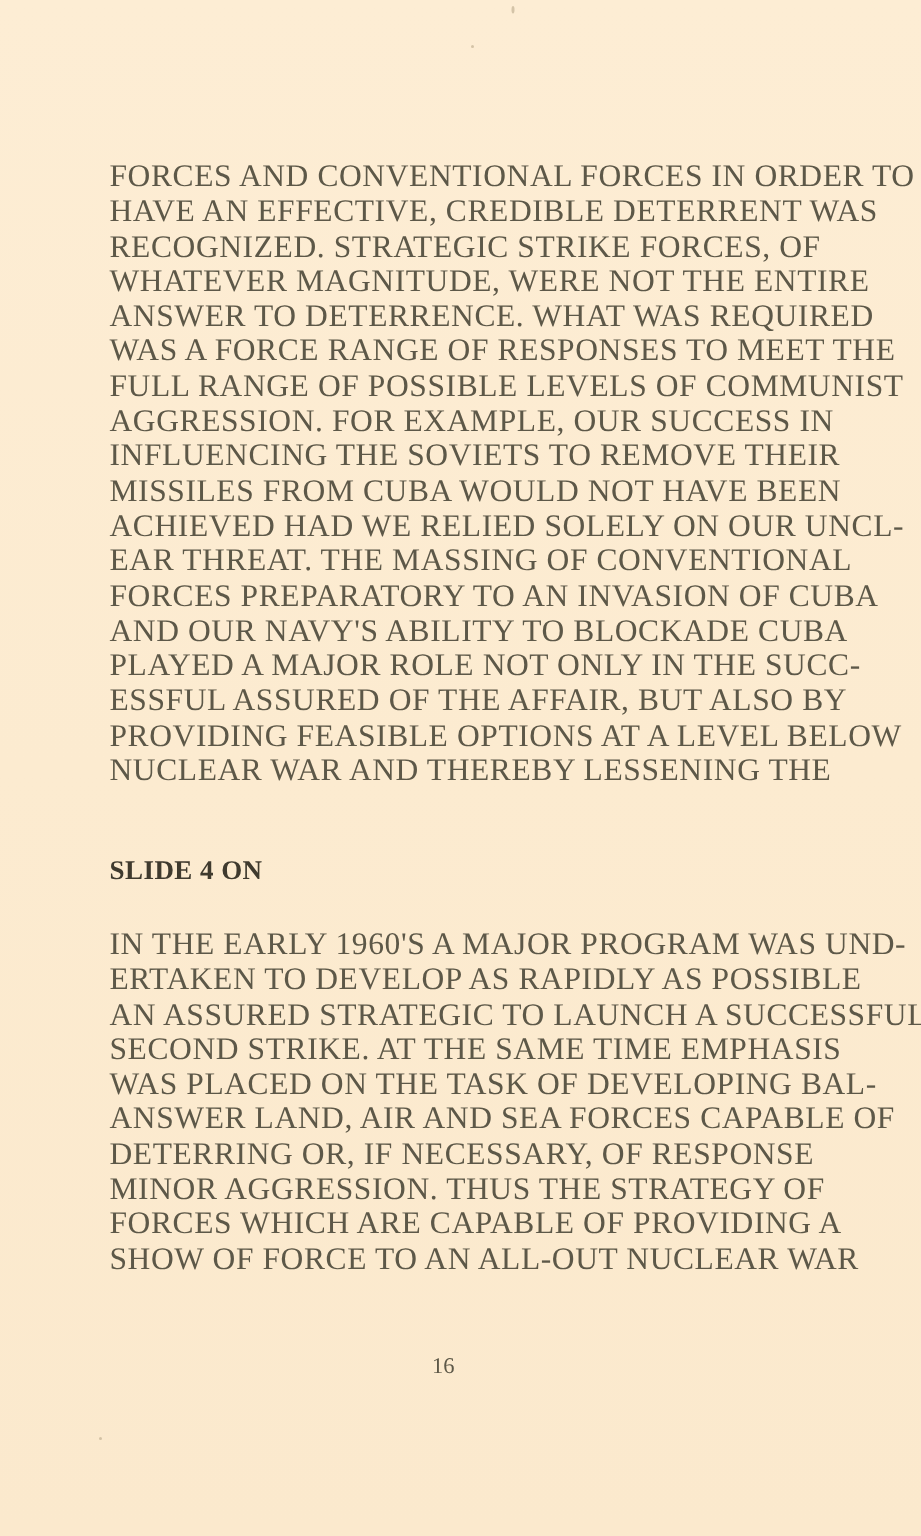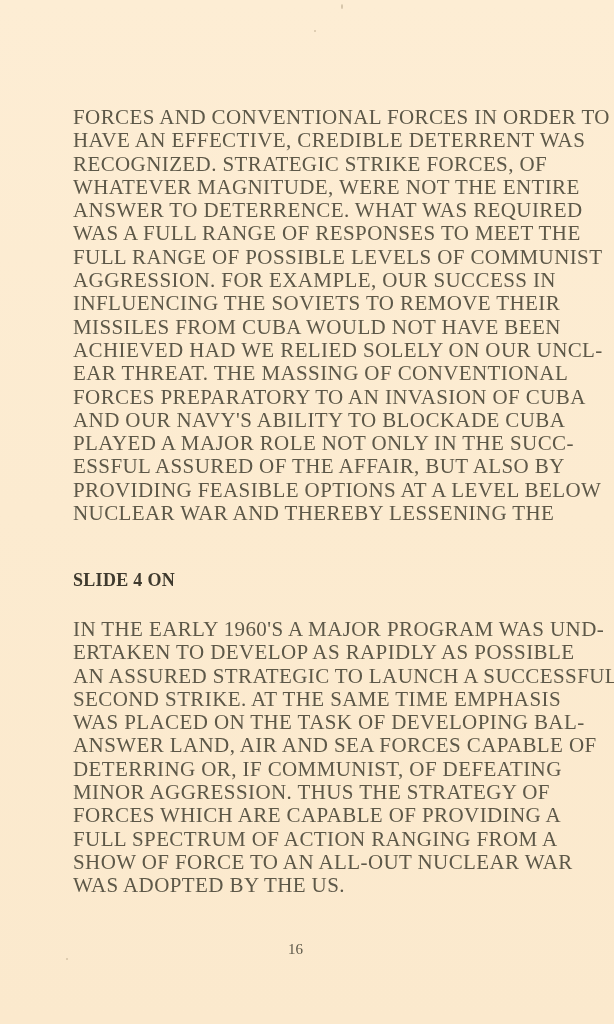--- a/index.html
+++ b/index.html
@@ -46,21 +46,21 @@
       left: 73px;
       top: 570px;
       font-size: 18px;
       font-weight: bold;
       color: #3f3a2e;
       letter-spacing: 0.3px;
     }
     .page-number {
       position: absolute;
       left: 288px;
-      top: 941px;
+      top: 903px;
       font-size: 15px;
       color: #5d5848;
     }
     .speck {
       position: absolute;
       background: #b9a98a;
       border-radius: 50%;
       opacity: 0.6;
     }
   </style>
@@ -68,21 +68,21 @@
 <body>
 
 <div class="page">
 
   <div class="para" id="para1">
     <span class="line">FORCES AND CONVENTIONAL FORCES IN ORDER TO</span>
     <span class="line">HAVE AN EFFECTIVE, CREDIBLE DETERRENT WAS</span>
     <span class="line">RECOGNIZED. STRATEGIC STRIKE FORCES, OF</span>
     <span class="line">WHATEVER MAGNITUDE, WERE NOT THE ENTIRE</span>
     <span class="line">ANSWER TO DETERRENCE. WHAT WAS REQUIRED</span>
-    <span class="line">WAS A FULL RANGE OF RESPONSES TO MEET THE</span>
+    <span class="line">WAS A FORCE RANGE OF RESPONSES TO MEET THE</span>
     <span class="line">FULL RANGE OF POSSIBLE LEVELS OF COMMUNIST</span>
     <span class="line">AGGRESSION. FOR EXAMPLE, OUR SUCCESS IN</span>
     <span class="line">INFLUENCING THE SOVIETS TO REMOVE THEIR</span>
     <span class="line">MISSILES FROM CUBA WOULD NOT HAVE BEEN</span>
     <span class="line">ACHIEVED HAD WE RELIED SOLELY ON OUR UNCL-</span>
     <span class="line">EAR THREAT. THE MASSING OF CONVENTIONAL</span>
     <span class="line">FORCES PREPARATORY TO AN INVASION OF CUBA</span>
     <span class="line">AND OUR NAVY'S ABILITY TO BLOCKADE CUBA</span>
     <span class="line">PLAYED A MAJOR ROLE NOT ONLY IN THE SUCC-</span>
     <span class="line">ESSFUL ASSURED OF THE AFFAIR, BUT ALSO BY</span>
@@ -92,26 +92,24 @@
 
   <div class="heading">SLIDE 4 ON</div>
 
   <div class="para" id="para2">
     <span class="line">IN THE EARLY 1960'S A MAJOR PROGRAM WAS UND-</span>
     <span class="line">ERTAKEN TO DEVELOP AS RAPIDLY AS POSSIBLE</span>
     <span class="line">AN ASSURED STRATEGIC TO LAUNCH A SUCCESSFUL</span>
     <span class="line">SECOND STRIKE. AT THE SAME TIME EMPHASIS</span>
     <span class="line">WAS PLACED ON THE TASK OF DEVELOPING BAL-</span>
     <span class="line">ANSWER LAND, AIR AND SEA FORCES CAPABLE OF</span>
-    <span class="line">DETERRING OR, IF COMMUNIST, OF DEFEATING</span>
+    <span class="line">DETERRING OR, IF NECESSARY, OF RESPONSE</span>
     <span class="line">MINOR AGGRESSION. THUS THE STRATEGY OF</span>
     <span class="line">FORCES WHICH ARE CAPABLE OF PROVIDING A</span>
-    <span class="line">FULL SPECTRUM OF ACTION RANGING FROM A</span>
     <span class="line">SHOW OF FORCE TO AN ALL-OUT NUCLEAR WAR</span>
-    <span class="line last">WAS ADOPTED BY THE US.</span>
   </div>
 
   <div class="page-number">16</div>
 
   <span class="speck" style="left:341px;top:4px;width:2px;height:5px;"></span>
   <span class="speck" style="left:66px;top:958px;width:2px;height:2px;"></span>
   <span class="speck" style="left:314px;top:30px;width:2px;height:2px;"></span>
 </div>
 
 </body></html>

